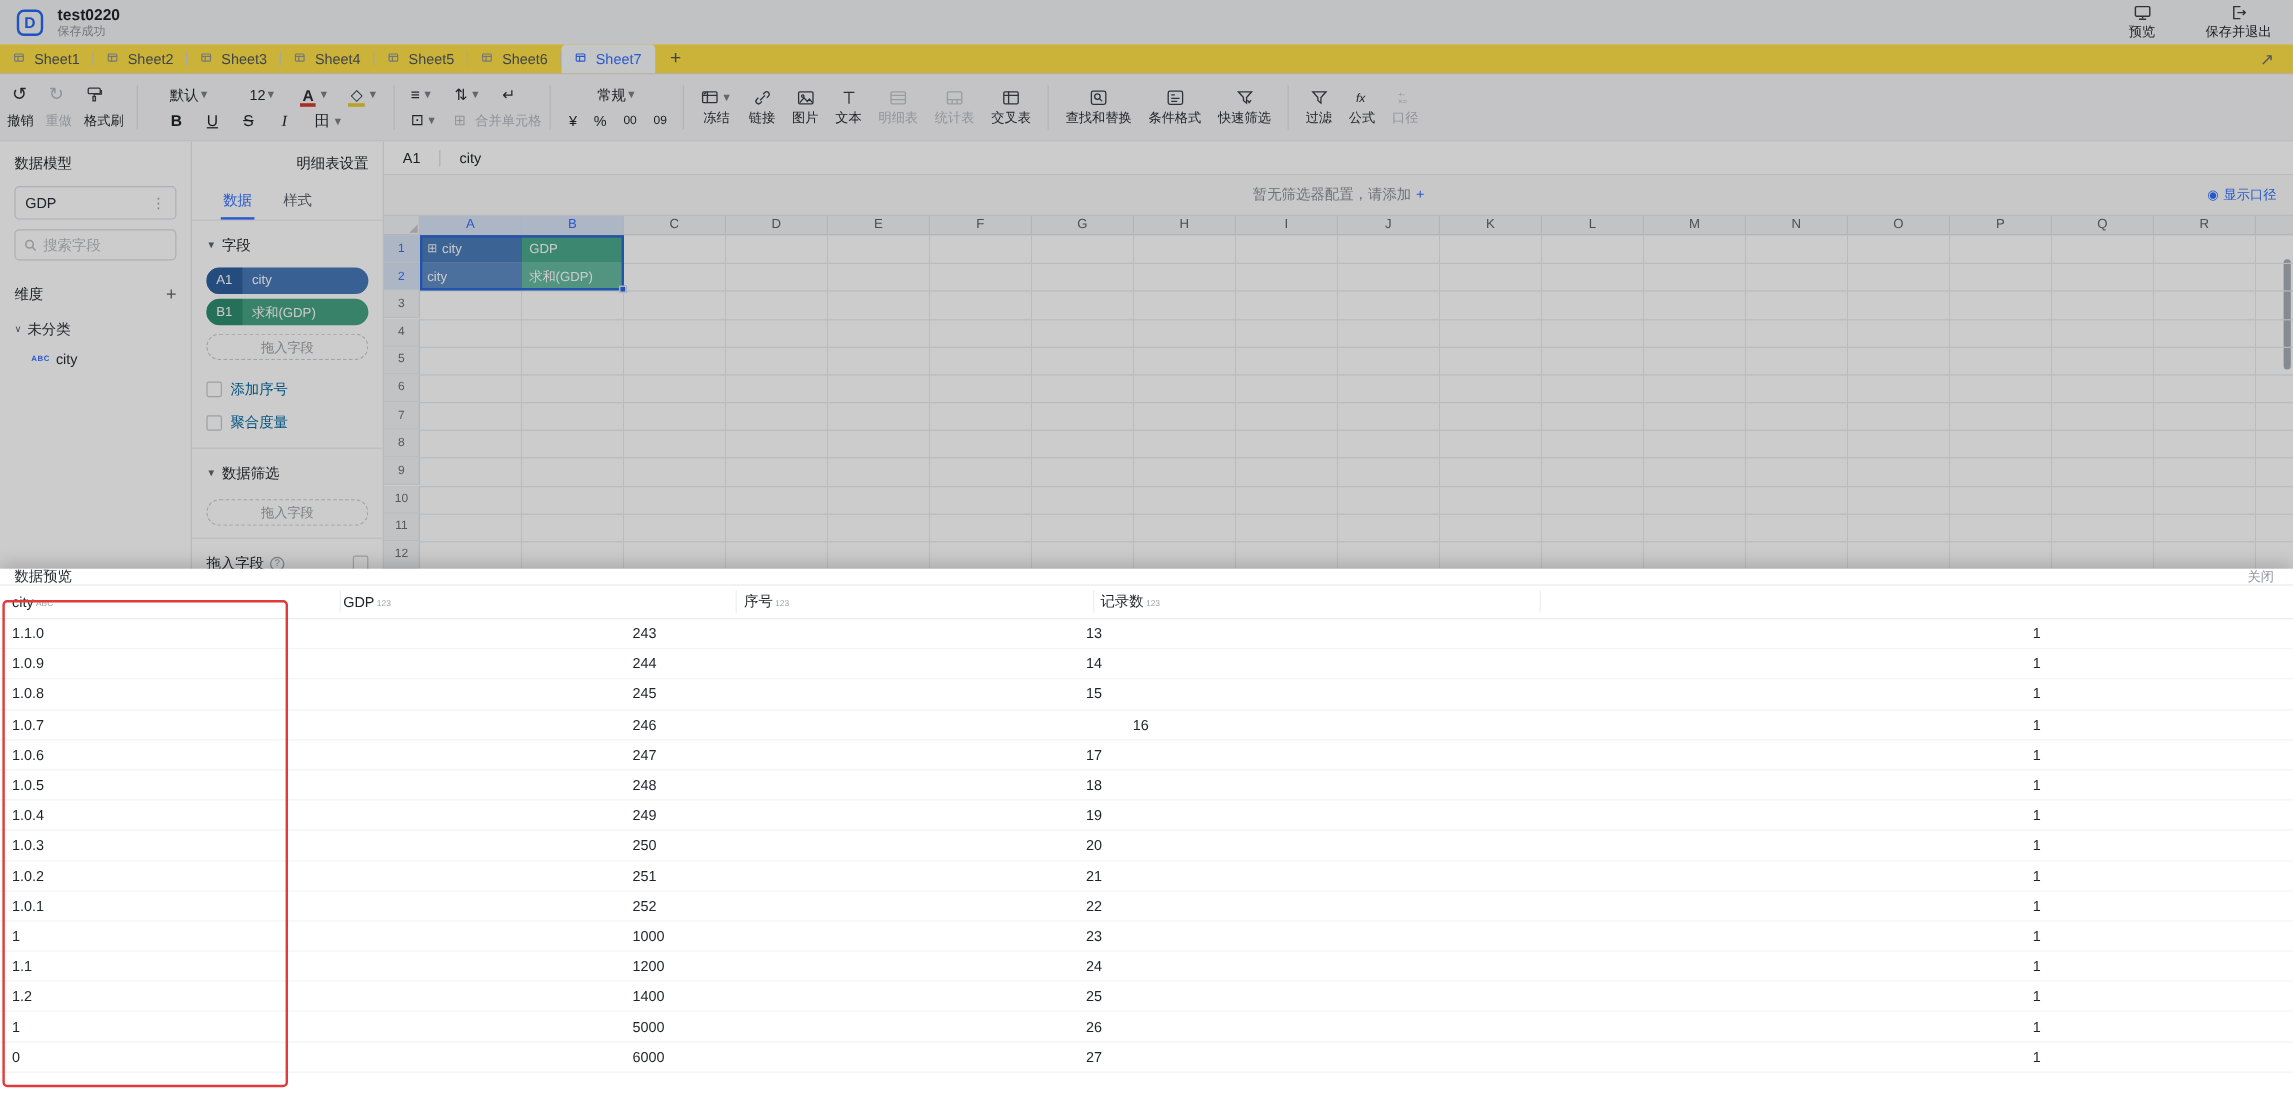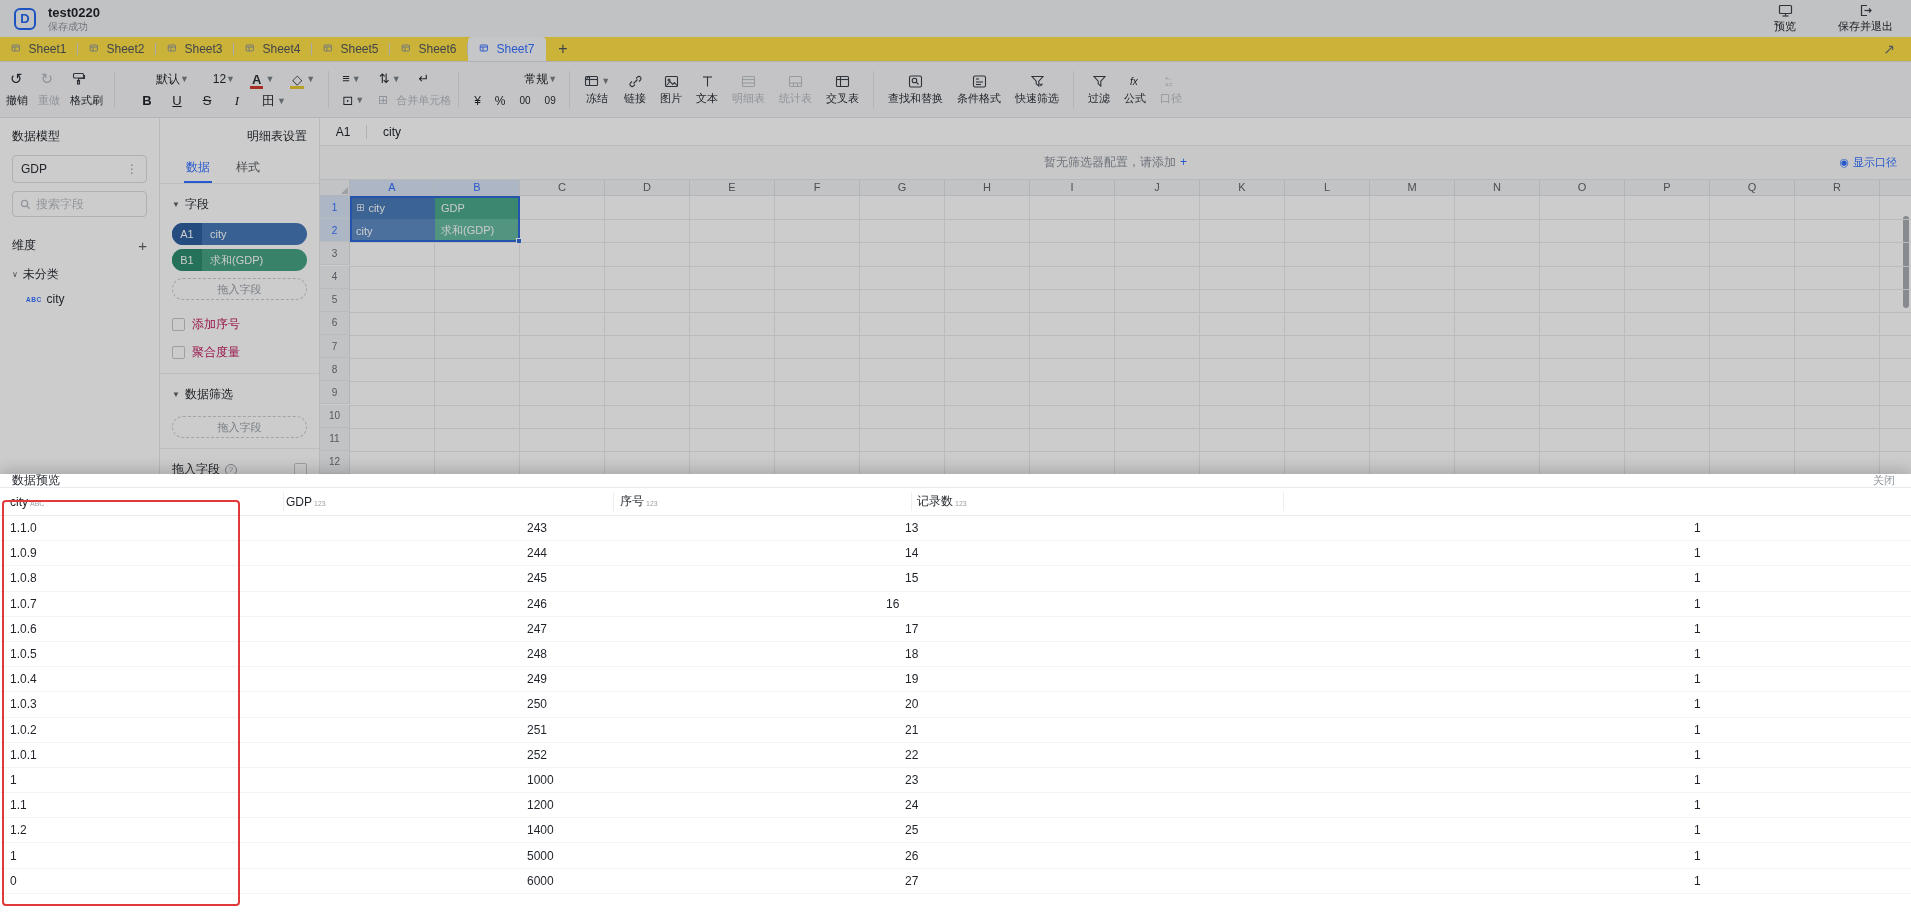--- a/index.html
+++ b/index.html
@@ -32,21 +32,21 @@
   .tb-sep { width:1px; background:#e0e2e6; margin:7px 7px; }
   .tb-col { display:flex; flex-direction:column; justify-content:space-between; padding:4px 0; }
   .tb-row { display:flex; align-items:center; height:24px; }
   .tb-stack { display:flex; flex-direction:column; align-items:center; justify-content:center; gap:2px; padding:0 7px; font-size:11px; color:#2a2f36; cursor:pointer; }
   .tb-stack .g { font-size:15px; line-height:15px; }
   .tb-stack.disabled { color:#b4b9c0; }
   .tb-stack svg { width:15px; height:15px; stroke:#3b4048; fill:none; stroke-width:1.1; }
   .tb-stack.disabled svg { stroke:#bfc3c9; }
   .tb-btn { padding:0 6px; font-size:13px; color:#2a2f36; cursor:pointer; display:flex; align-items:center; gap:2px; }
   .caret { font-size:9px; color:#7b8089; }
-  .select-box { display:flex; align-items:center; justify-content:flex-end; border:1px solid transparent; border-radius:3px; padding:0 4px; height:22px; cursor:pointer; }
+  .select-box { display:flex; align-items:center; justify-content:center; border:1px solid transparent; border-radius:3px; padding:0 4px; height:22px; cursor:pointer; }
   .fontname { width:72px; } .fontsize { width:42px; } .numfmt { width:96px; }
   .color-a { position:relative; font-size:13px; font-weight:bold; padding:0 2px; }
   .color-a::after { content:""; position:absolute; left:0; right:0; bottom:-2px; height:3px; background:#d03a2f; }
   .fill-d { position:relative; font-size:13px; padding:0 2px; }
   .fill-d::after { content:""; position:absolute; left:0; right:0; bottom:-2px; height:3px; background:#e8c931; }
   .fmt-letter { font-size:13px; width:22px; text-align:center; cursor:pointer; }
   .u { text-decoration:underline; } .s { text-decoration:line-through; } .i { font-style:italic; font-family:"Liberation Serif",serif; }
   .gray { color:#b4b9c0; }
   .mini { font-size:10px; }
 
@@ -68,21 +68,21 @@
   .set-tabs { display:flex; gap:26px; padding:8px 0 0 26px; border-bottom:1px solid #eceef1; }
   .set-tab { padding-bottom:7px; color:#5f6368; cursor:pointer; position:relative; }
   .set-tab.active { color:#3370ff; }
   .set-tab.active::after { content:""; position:absolute; left:-2px; right:-2px; bottom:0; height:2px; background:#3370ff; }
   .sec-head { display:flex; align-items:center; gap:5px; padding:12px 12px 6px; color:#1f2329; cursor:pointer; }
   .sec-caret { font-size:8px; color:#5f6368; }
   .pill { margin:4px 12px; height:22px; border-radius:11px; display:flex; align-items:center; overflow:hidden; color:#fff; font-size:11px; cursor:pointer; }
   .pill .ref { width:30px; text-align:center; flex:none; }
   .pill .nm { padding-left:8px; }
   .drop-zone { margin:7px 12px; height:22px; border:1px dashed #c9cdd3; border-radius:11px; display:flex; align-items:center; justify-content:center; color:#9aa0a8; font-size:11px; cursor:pointer; }
-  .chk-row { display:flex; align-items:center; gap:7px; padding:9px 12px 2px; color:#be185d; cursor:pointer; }
+  .chk-row { display:flex; align-items:center; gap:7px; padding:9px 12px 2px; color:#0369a1; cursor:pointer; }
   .chk { width:13px; height:13px; border:1px solid #c4c8cf; border-radius:2px; background:#fff; flex:none; }
   .hr { height:1px; background:#eceef1; margin:10px 0 0; }
   .info-ic { width:12px; height:12px; border:1px solid #9aa0a8; border-radius:50%; color:#9aa0a8; font-size:8px; display:inline-flex; align-items:center; justify-content:center; }
 
   
   .formula-bar { position:absolute; left:320px; top:0; right:0; height:28px; background:#fff; border-bottom:1px solid #e6e8ea; display:flex; align-items:center; }
   .cell-ref { width:46px; text-align:center; color:#1f2329; }
   .fx-div { width:1px; height:14px; background:#dcdee2; }
   .fx-val { margin-left:16px; color:#1f2329; }
   .filter-bar { position:absolute; left:320px; top:28px; right:0; height:34px; background:#fafbfc; border-bottom:1px solid #e6e8ea; display:flex; align-items:center; }
@@ -654,21 +654,21 @@
         </div>
         <div class="pv-row">
           <span class="pv-val" style="left: 10px;">1.0.8</span>
           <span class="pv-val" style="left: 527px;">245</span>
           <span class="pv-val" style="left: 905px;">15</span>
           <span class="pv-val" style="left: 1694px;">1</span>
         </div>
         <div class="pv-row">
           <span class="pv-val" style="left: 10px;">1.0.7</span>
           <span class="pv-val" style="left: 527px;">246</span>
-          <span class="pv-val" style="left: 886px;">16</span>
+          <span class="pv-val" style="left: 944px;">16</span>
           <span class="pv-val" style="left: 1694px;">1</span>
         </div>
         <div class="pv-row">
           <span class="pv-val" style="left: 10px;">1.0.6</span>
           <span class="pv-val" style="left: 527px;">247</span>
           <span class="pv-val" style="left: 905px;">17</span>
           <span class="pv-val" style="left: 1694px;">1</span>
         </div>
         <div class="pv-row">
           <span class="pv-val" style="left: 10px;">1.0.5</span>

